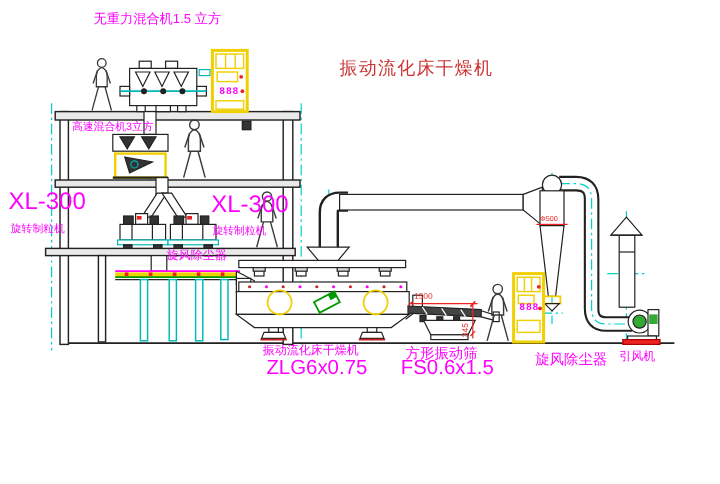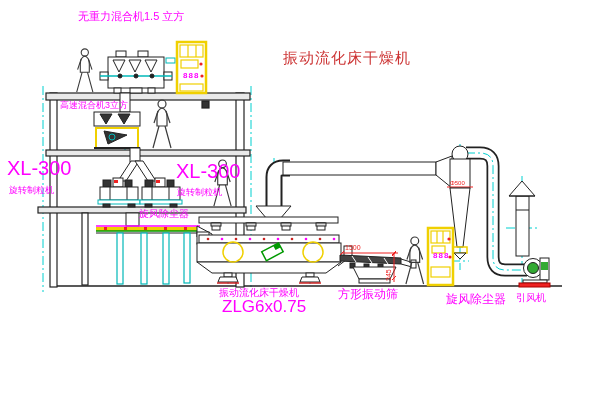--- a/index.html
+++ b/index.html
@@ -281,20 +281,21 @@
 <div class="lbl mag l-gmix">无重力混合机1.5 立方</div>
 <div class="lbl mag l-hmix">高速混合机3立方</div>
 <div class="lbl mag l-xl1">XL-300</div>
 <div class="lbl mag l-gr1">旋转制粒机</div>
 <div class="lbl mag l-xl2">XL-300</div>
 <div class="lbl mag l-gr2">旋转制粒机</div>
 <div class="lbl mag l-belt">旋风除尘器</div>
 <div class="lbl mag l-dryn">振动流化床干燥机</div>
 <div class="lbl mag l-drym">ZLG6x0.75</div>
 <div class="lbl mag l-scrn">方形振动筛</div>
+<div class="lbl mag l-scrm">FS0.6x1.5</div>
 <div class="lbl mag l-cyc">旋风除尘器</div>
 <div class="lbl mag l-fan">引风机</div>
 <div class="lbl dim d-1500">1500</div>
 <div class="lbl dim d-345">345</div>
 <div class="lbl dim d-500">Φ500</div>
 <div class="lbl mag cab c1">888</div>
 <div class="lbl mag cab c2">888</div>
 
 </div>
 

